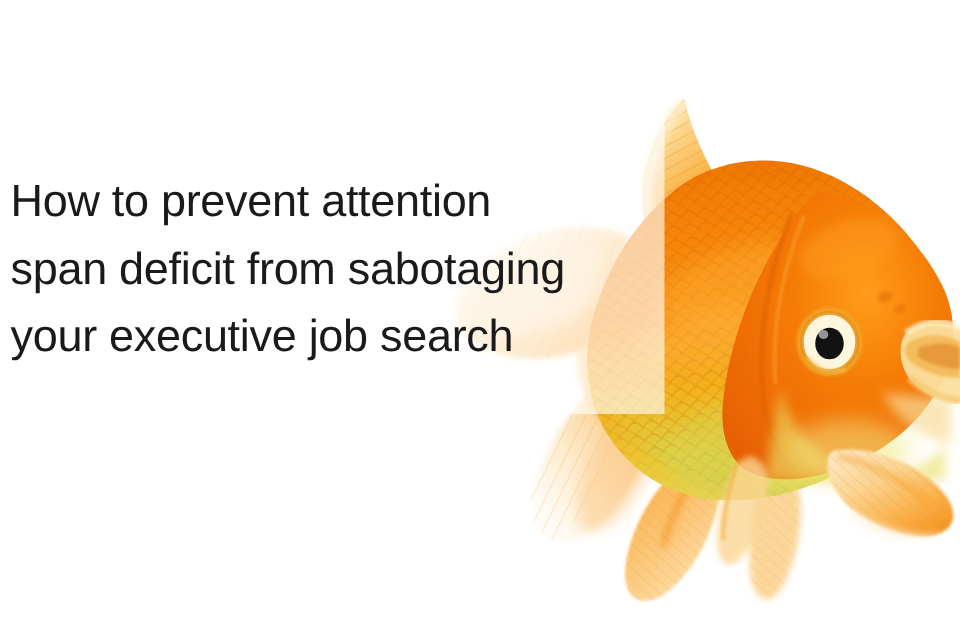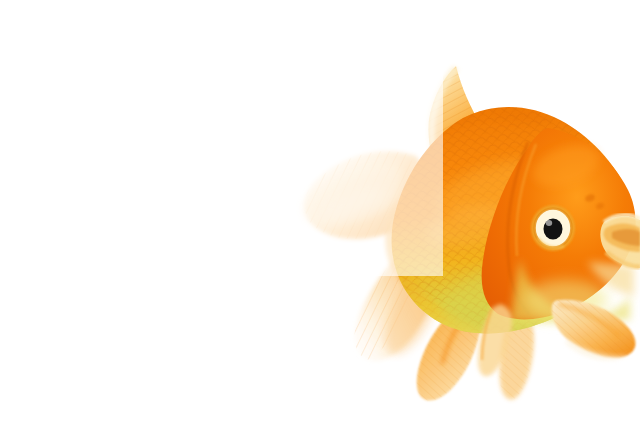--- a/index.html
+++ b/index.html
@@ -399,14 +399,17 @@
                C396 194 398 184 392 176 Z" fill="#fbdcae" opacity="0.40" filter="url(#soft3)"></path>
       <path d="M386 188
                C362 188 340 196 326 206
                C318 212 320 218 330 218
                C348 218 372 208 386 198 Z" fill="#fcebd0" opacity="0.45" filter="url(#soft3)"></path>
     </g>
   </svg>
 
   <div id="veil"></div>
 
+  <div id="headline">How to prevent attention
+span deficit from sabotaging
+your executive job search</div>
 
 </div>
 
 </body></html>

